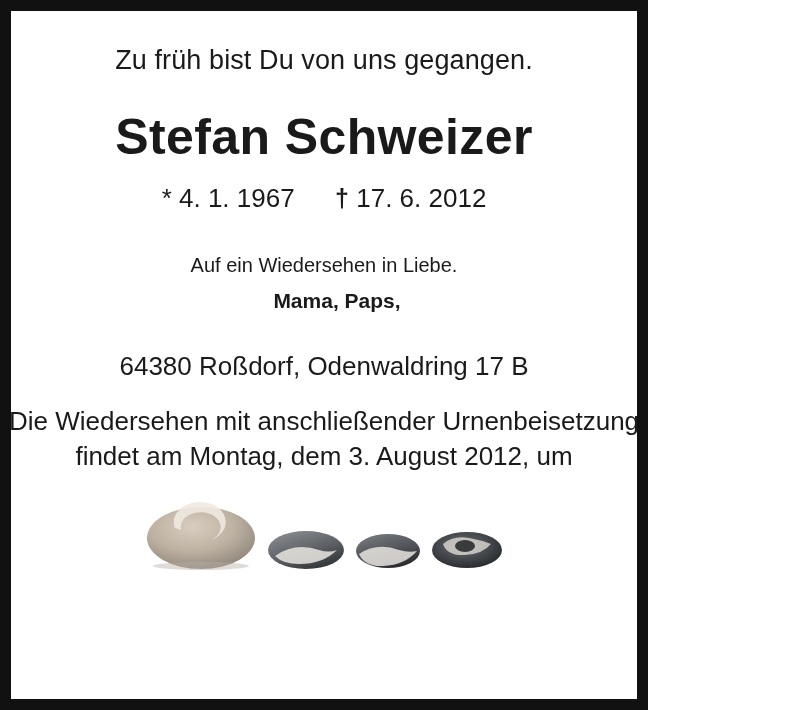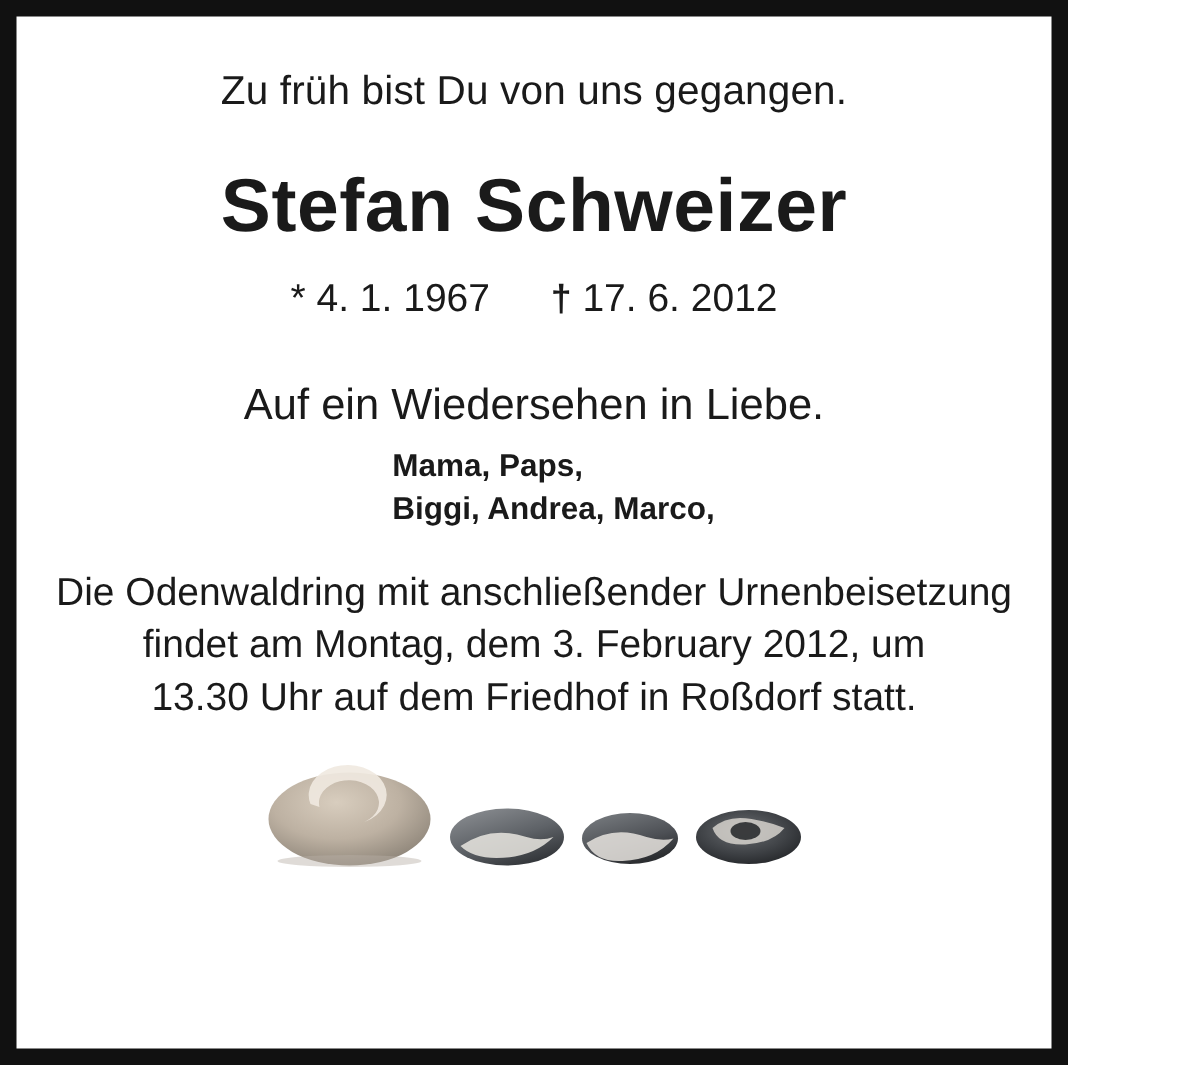--- a/index.html
+++ b/index.html
@@ -9,21 +9,21 @@
   }
   body {
     width: 800px;
     height: 710px;
     font-family: "Liberation Sans", sans-serif;
     color: #1a1a1a;
     overflow: hidden;
   }
   .obituary {
     box-sizing: border-box;
-    width: 712px;
+    width: 648px;
     height: 710px;
     border: 11px solid #111111;
     background: #ffffff;
     padding: 26px 30px 0 30px;
     display: flex;
     flex-direction: column;
     align-items: center;
   }
   .epitaph {
     text-align: center;
@@ -52,21 +52,21 @@
   .dates .sep {
     display: inline-block;
     width: 26px;
   }
   .dates .cross {
     font-weight: bold;
     font-size: 25px;
   }
   .farewell {
     margin-top: 40px;
-    font-size: 29px;
+    font-size: 20px;
     text-align: left;
     white-space: nowrap;
   }
   .signers {
     margin-top: 10px;
     font-size: 21px;
     font-weight: bold;
     line-height: 1.38;
     text-align: left;
     align-self: center;
@@ -116,28 +116,27 @@
     <span>4. 1. 1967</span>
     <span class="sep"></span>
     <span class="cross">†</span>
     <span>17. 6. 2012</span>
   </div>
 
   <div class="farewell">Auf ein Wiedersehen in Liebe.</div>
 
   <div class="signers">
     <div>Mama, Paps,</div>
-    <div>Biggi, Andrea, Marco,</div>
   </div>
 
+  <div class="address">64380 Roßdorf, Odenwaldring 17 B</div>
 
   <div class="ceremony">
-    <div>Die Odenwaldring mit anschließender Urnenbeisetzung</div>
-    <div>findet am Montag, dem 3. February 2012, um</div>
-    <div>13.30 Uhr auf dem Friedhof in Roßdorf statt.</div>
+    <div>Die Wiedersehen mit anschließender Urnenbeisetzung</div>
+    <div>findet am Montag, dem 3. August 2012, um</div>
   </div>
 
   <div class="stones">
 
     <svg width="112" height="72" viewBox="0 0 112 72">
       <defs>
         <radialGradient id="g1" cx="42%" cy="32%" r="72%">
           <stop offset="0%" stop-color="#d8cdbe"></stop>
           <stop offset="55%" stop-color="#bdb1a2"></stop>
           <stop offset="100%" stop-color="#8e8579"></stop>

